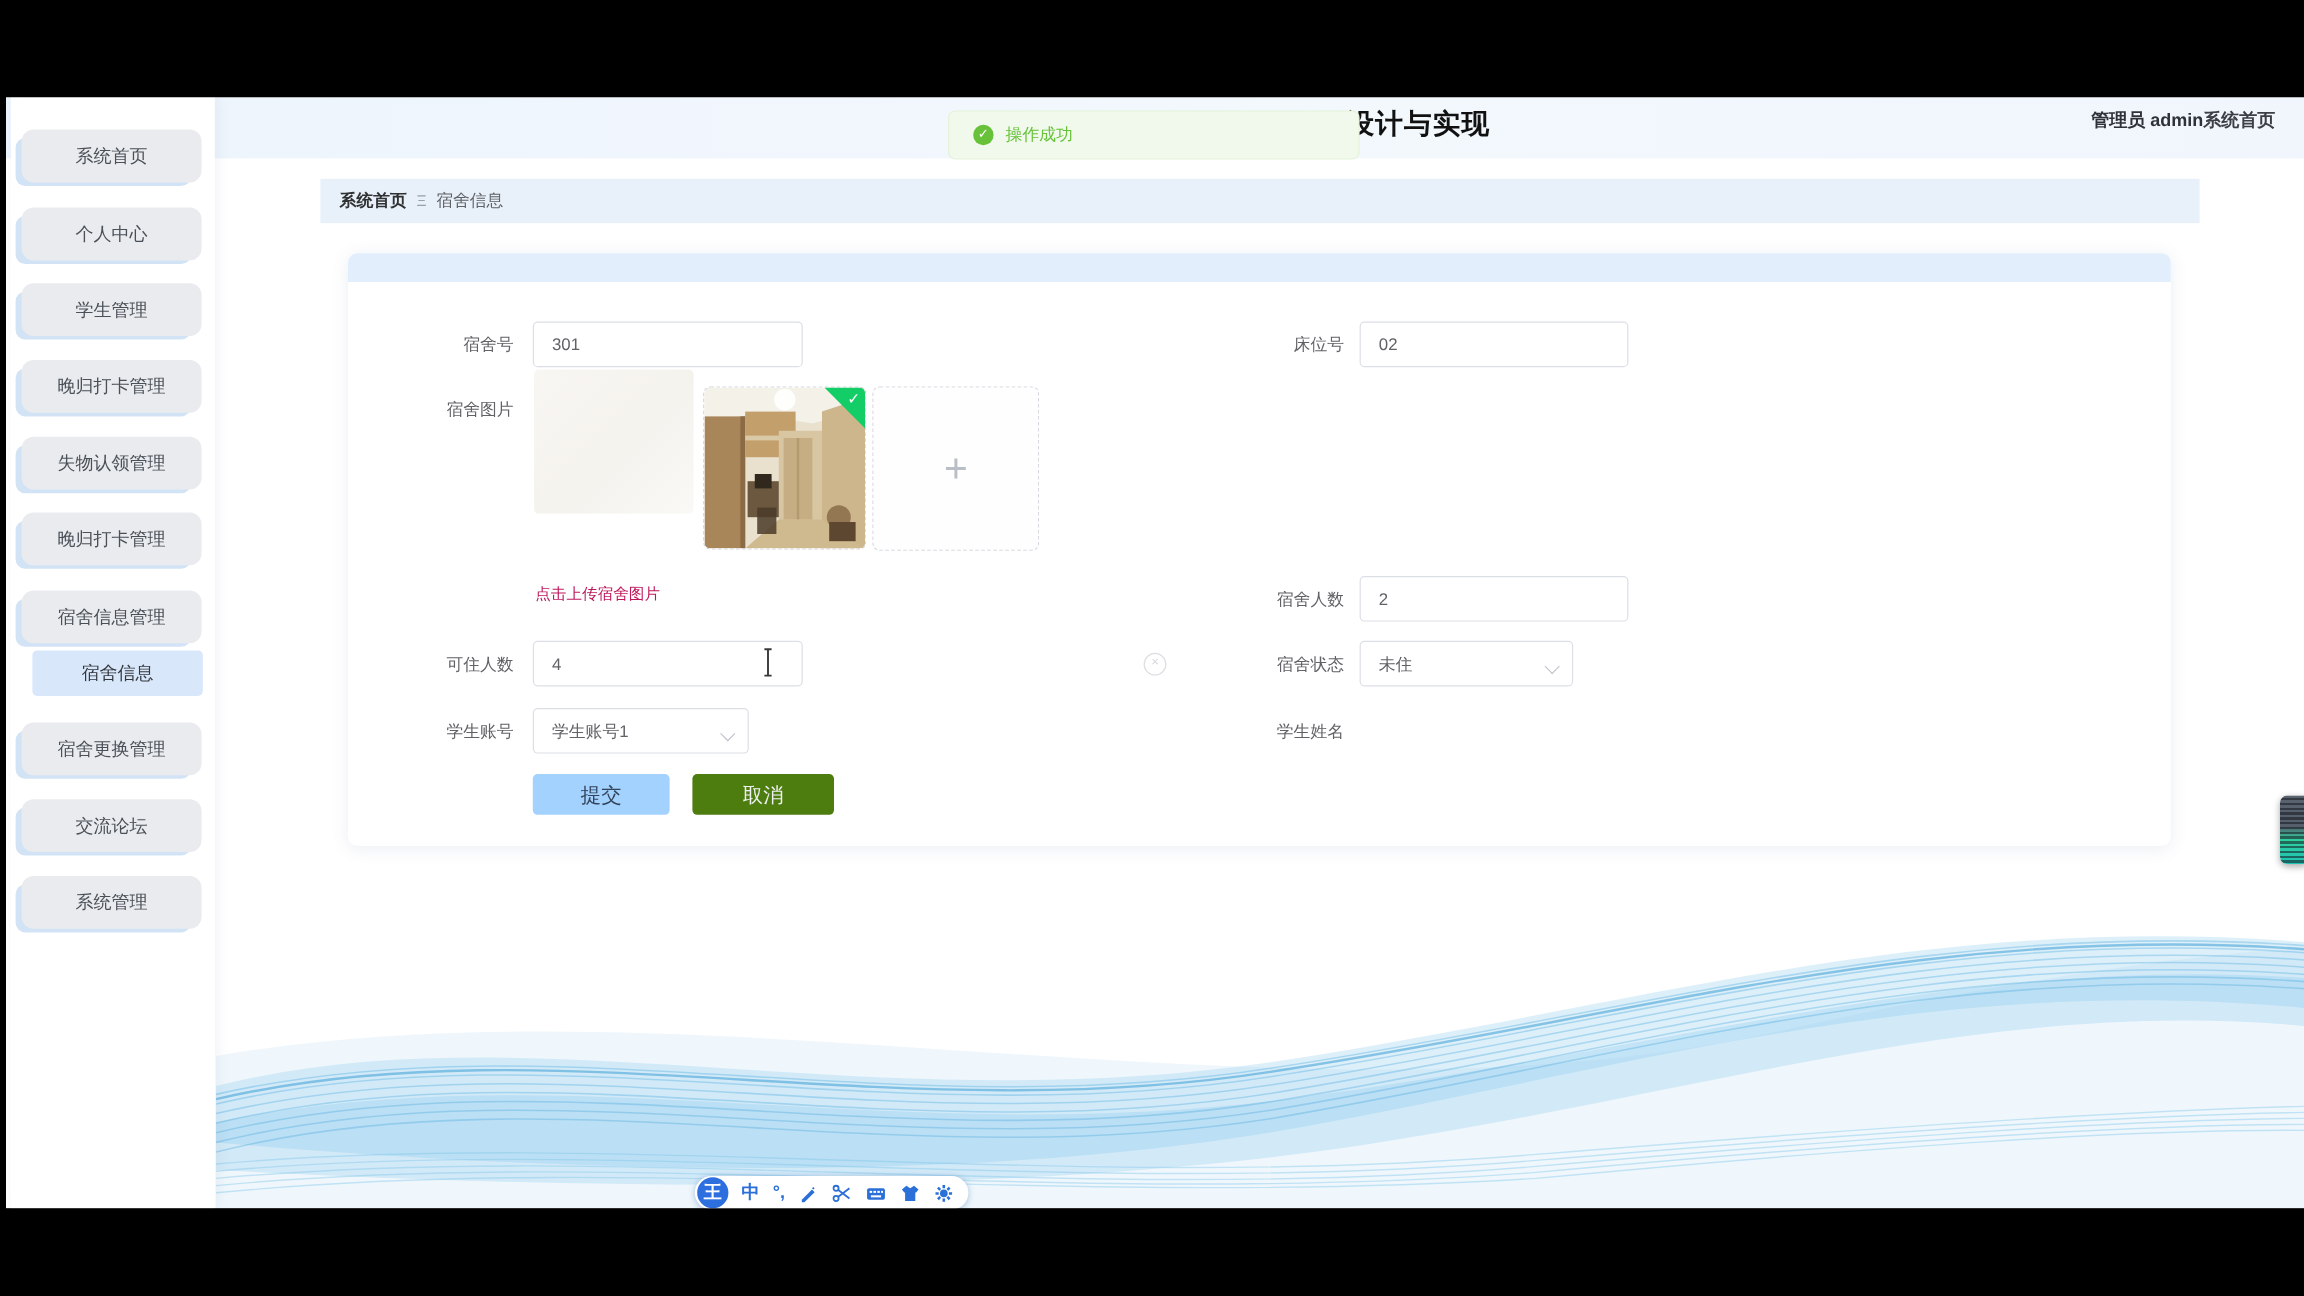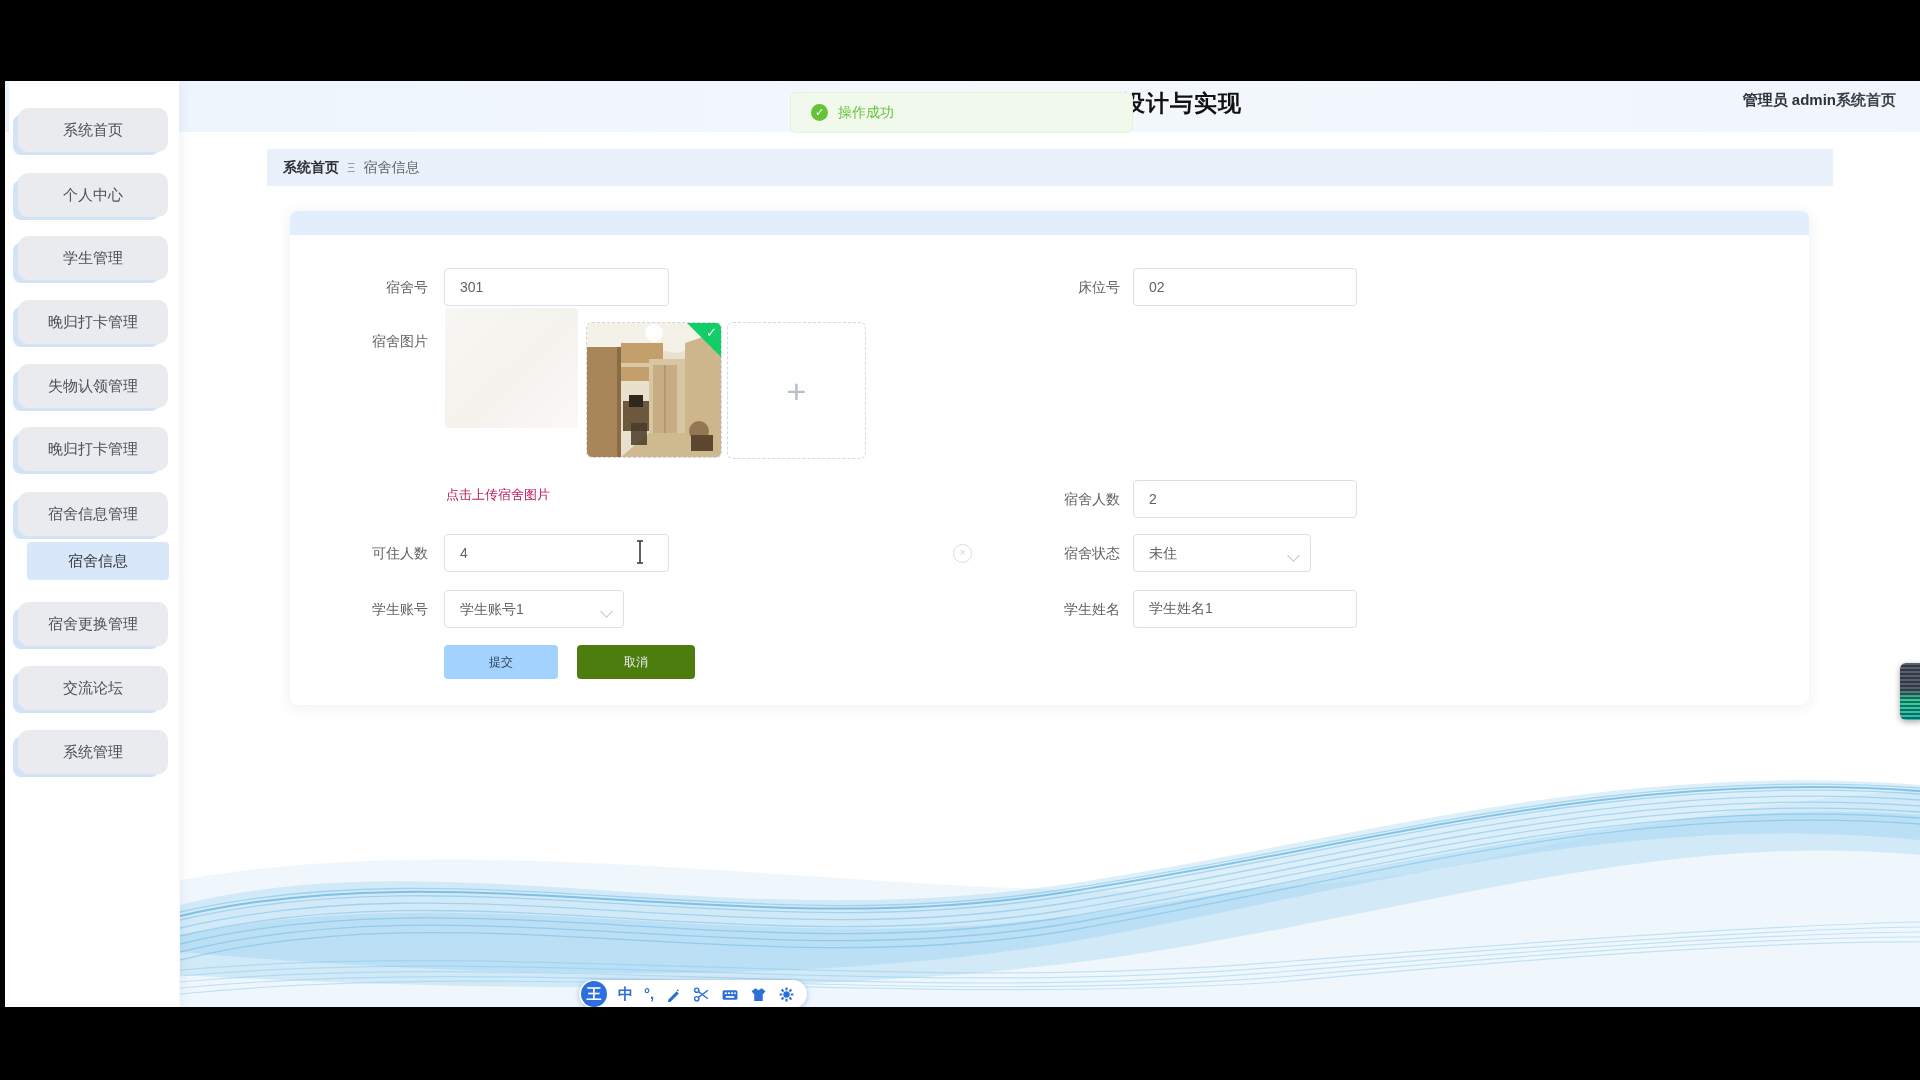--- a/index.html
+++ b/index.html
@@ -48,21 +48,21 @@
     border-bottom:1.6px solid #c0c4cc;transform:rotate(45deg);}
   .hint{font-size:13px;color:#be185d;}
   .ghost-img{width:133px;height:120px;background:linear-gradient(135deg,#f3efe8,#ece8df 55%,#f6f4ef);
     opacity:.55;border-radius:4px;}
   .photo{width:134px;height:134px;border:1px dashed #cfd3da;border-radius:6px;overflow:hidden;cursor:pointer;}
   .badge-corner{position:absolute;top:0;right:0;width:0;height:0;border-top:34px solid #13ce66;border-left:34px solid transparent;}
   .badge-check{position:absolute;top:2px;right:4px;color:#fff;font-size:13px;}
   .upload-box{width:137px;height:135px;border:1px dashed #d6d9df;border-radius:6px;background:#fefefe;
     display:flex;align-items:center;justify-content:center;cursor:pointer;}
   .plus{font-size:34px;color:#b9bec7;font-weight:300;line-height:1;}
-  .btn{height:34px;border:none;border-radius:4px;font-size:12px;cursor:pointer;font-family:"Liberation Sans",sans-serif;}
+  .btn{height:34px;border:none;border-radius:4px;font-size:17px;cursor:pointer;font-family:"Liberation Sans",sans-serif;}
   .btn-submit{width:114px;background:#a2d2fd;color:#32445c;}
   .btn-cancel{width:118px;background:#4d7c0f;color:#eef0f2;}
   .clear-icon{width:17px;height:17px;border:1px solid #dcdee2;border-radius:50%;color:#d4d7dc;
     font-size:11px;line-height:15px;text-align:center;}
   
   .waves{left:180px;top:609px;width:1740px;height:317px;z-index:2;}
   .side-widget{left:1900px;top:582px;width:22px;height:57px;border-radius:6px 0 0 6px;z-index:6;
     background:repeating-linear-gradient(180deg,rgba(0,0,0,0) 0 2px,rgba(20,24,30,.55) 2px 4px),
       linear-gradient(180deg,#59626e 0%,#555e6b 45%,#2fd0a0 65%,#1ec2b4 100%);
     box-shadow:0 2px 6px rgba(0,0,0,.35);}
@@ -194,21 +194,20 @@
       <span class="chev"></span>
     </div>
 
     <div class="abs f-label" style="left:50px;top:379px;width:88px">学生账号</div>
     <div class="abs f-select" style="left:154px;top:379px;width:180px">
       <span>学生账号1</span>
       <span class="chev"></span>
     </div>
 
     <div class="abs f-label" style="left:740px;top:379px;width:90px">学生姓名</div>
-    <input class="abs f-input" style="left: 843px; top: 379px; width: 224px;" value="学生姓名1">
 
     <button class="abs btn btn-submit" style="left:154px;top:434px">提交</button>
     <button class="abs btn btn-cancel" style="left:287px;top:434px">取消</button>
   </div>
 
   <div class="abs side-widget"></div>
 
   <div class="abs ime">
     <span class="ime-logo">王</span>
     <span class="ime-txt">中</span>

